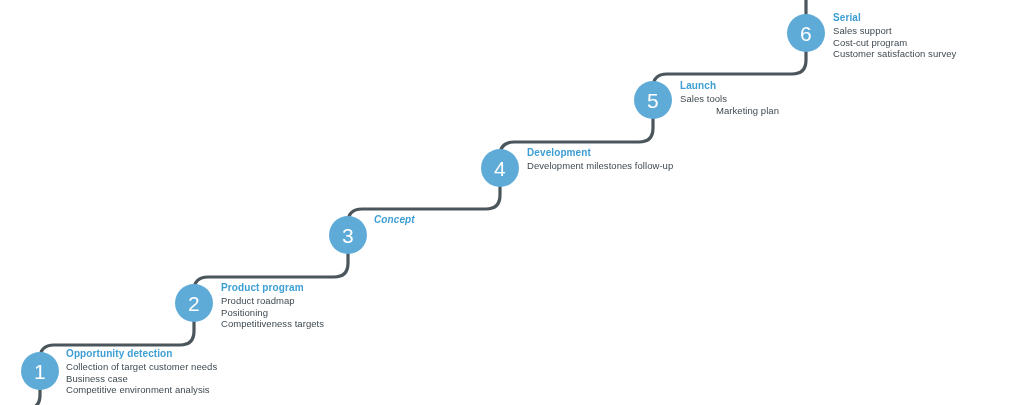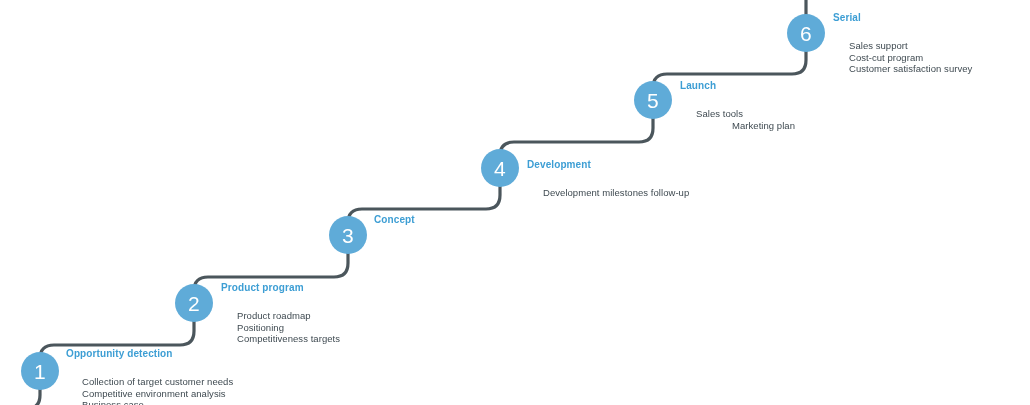--- a/index.html
+++ b/index.html
@@ -46,21 +46,21 @@
   .step-title {
     color: #3d9ed4;
     font-weight: bold;
     font-size: 10px;
     line-height: 12px;
     letter-spacing: 0.1px;
     white-space: nowrap;
     margin-bottom: 1px;
   }
   .step-bullets {
-    margin: 16px;
+    margin: 0;
     padding: 0;
     list-style: none;
   }
   .step-bullets li {
     color: #3f4a51;
     font-size: 9.5px;
     line-height: 11.5px;
     white-space: nowrap;
     letter-spacing: 0.05px;
   }
@@ -76,22 +76,22 @@
 
   <div id="steps-layer">
   <div class="step-node">
     <div class="step-circle" style="left: 21px; top: 352px; background: rgb(95, 171, 216); color: rgb(255, 255, 255);">
       <span>1</span>
     </div>
     <div class="step-text" style="left: 66px; top: 348px;">
       <div class="step-title" style="color: rgb(61, 158, 212);">Opportunity detection</div>
       <ul class="step-bullets">
             <li style="color: rgb(63, 74, 81);">Collection of target customer needs</li>
+            <li style="color: rgb(63, 74, 81);">Business case</li>
             <li style="color: rgb(63, 74, 81);">Competitive environment analysis</li>
-            <li style="color: rgb(63, 74, 81);">Business case</li>
           </ul>
     </div>
   </div>
 
   <div class="step-node">
     <div class="step-circle" style="left: 175px; top: 284px; background: rgb(95, 171, 216); color: rgb(255, 255, 255);">
       <span>2</span>
     </div>
     <div class="step-text" style="left: 221px; top: 282px;">
       <div class="step-title" style="color: rgb(61, 158, 212);">Product program</div>
@@ -101,30 +101,30 @@
             <li style="color: rgb(63, 74, 81);">Competitiveness targets</li>
           </ul>
     </div>
   </div>
 
   <div class="step-node">
     <div class="step-circle" style="left: 329px; top: 216px; background: rgb(95, 171, 216); color: rgb(255, 255, 255);">
       <span>3</span>
     </div>
     <div class="step-text" style="left: 374px; top: 214px;">
-      <div class="step-title" style="color: rgb(61, 158, 212);">Concept</div>
+      <div class="step-title" style="color: rgb(61, 158, 212); font-style: italic;">Concept</div>
     </div>
   </div>
 
   <div class="step-node">
     <div class="step-circle" style="left: 481px; top: 149px; background: rgb(95, 171, 216); color: rgb(255, 255, 255);">
       <span>4</span>
     </div>
     <div class="step-text" style="left: 527px; top: 147px;">
-      <div class="step-title" style="color: rgb(61, 158, 212); margin-top: 12px;">Development</div>
+      <div class="step-title" style="color: rgb(61, 158, 212);">Development</div>
       <ul class="step-bullets">
             <li style="color: rgb(63, 74, 81);">Development milestones follow-up</li>
           </ul>
     </div>
   </div>
 
   <div class="step-node">
     <div class="step-circle" style="left: 634px; top: 81px; background: rgb(95, 171, 216); color: rgb(255, 255, 255);">
       <span>5</span>
     </div>

